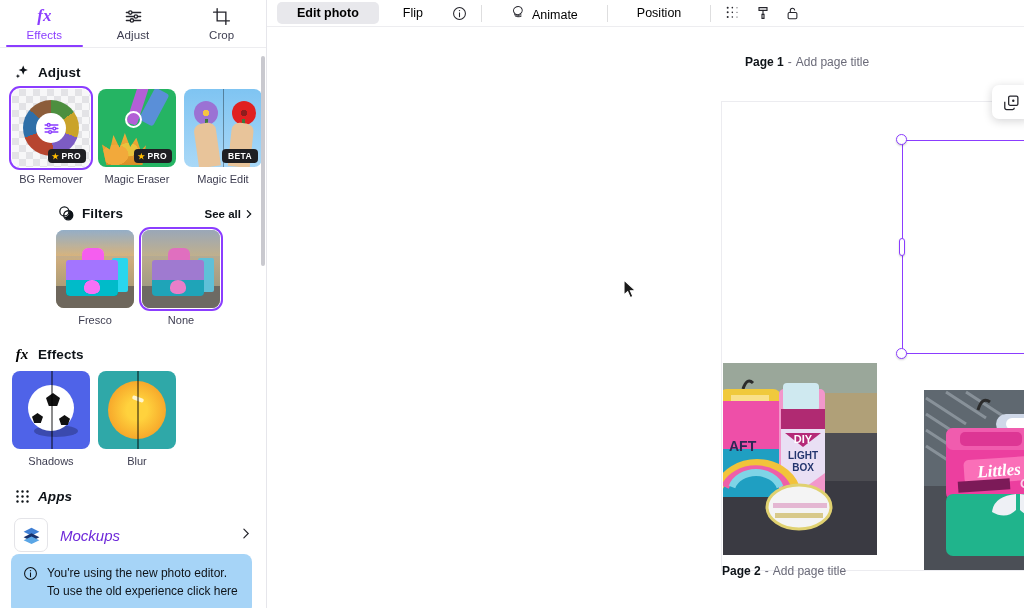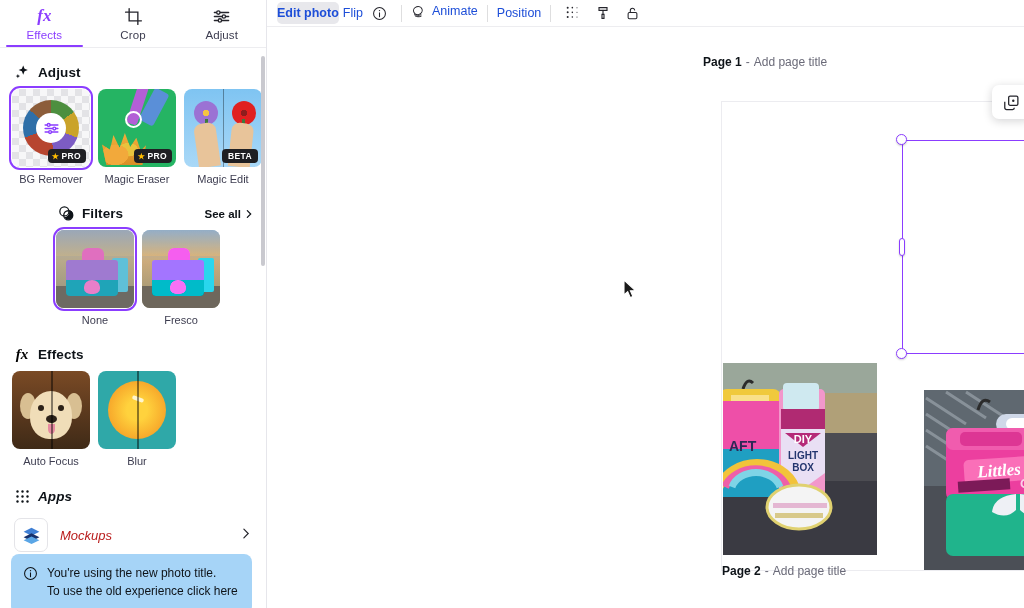--- a/index.html
+++ b/index.html
@@ -136,43 +136,43 @@
   .tn-blur .wedge { position:absolute; left:34px; top:26px; width:12px; height:4px; background:#fff6cf; border-radius:2px; transform: rotate(20deg);}
   .split-line { position:absolute; left:50%; top:0; bottom:0; width:1.5px; background:rgba(0,0,0,.45); }
 
   .apps-row {
     display: flex; align-items: center; gap: 12px; padding: 6px 14px; cursor: pointer;
   }
   .app-ico {
     width: 34px; height: 34px; border-radius: 7px; background: #fff;
     border: 1px solid #e4e4e8; display:flex; align-items:center; justify-content:center;
   }
-  .app-name { font-size: 13px; color: #b91c1c; }
+  .app-name { font-size: 15px; color: #6d28d9; }
   .app-chev { margin-left: auto; color: #3d3d50; }
 
   .info-banner {
     position: absolute; left: 11px; right: 14px; bottom: -6px;
     background: #a6d4f7; border-radius: 8px; padding: 11px 12px 14px 12px;
     display: flex; gap: 9px; align-items: flex-start;
   }
   .info-banner .itxt { font-size: 12px; color: #0e1318; line-height: 1.45; }
   .panel-scrollbar {
     position: absolute; right: 1px; top: 56px; width: 4px; height: 210px;
     background: #c9c9cf; border-radius: 3px;
   }
 
   
   .main { flex: 1; position: relative; background: #fff; overflow: hidden; }
   .toolbar {
     height: 27px; background: #fff; border-bottom: 1px solid #ededf0;
     display: flex; align-items: center; padding: 0 10px; gap: 4px;
   }
   .tb-btn {
-    font-size: 12.5px; color: #1d4ed8; padding: 4px 0; border-radius: 5px;
-    cursor: pointer; display: flex; align-items: flex-start; gap: 6px; white-space: nowrap;
+    font-size: 12.5px; color: #000000; padding: 4px 20px; border-radius: 5px;
+    cursor: pointer; display: flex; align-items: flex-end; gap: 6px; white-space: nowrap;
   }
   .tb-btn.active { background: #e8e8ec; font-weight: 600; }
   .tb-icon { padding: 4px 5px; border-radius: 5px; cursor: pointer; display:flex; align-items:center; }
   .tb-sep { width: 1px; height: 17px; background: #dededf; margin: 0 5px; }
 
   .canvas-area { position: absolute; top: 27px; left: 0; right: 0; bottom: 0; background: #fff; overflow: hidden; }
 
   .page-header {
     position: absolute; display: flex; align-items: center;
     font-size: 12px; color: #0e1318;
@@ -218,39 +218,39 @@
 <div id="app">
 
   <aside class="panel">
 
     <div class="tabs">
       <div class="tab active">
         <span class="ticon">
             <span class="fxglyph">fx</span>
           </span>
         <span class="tlabel">Effects</span>
-      </div>
-      <div class="tab">
-        <span class="ticon">
-          <svg width="19" height="19" viewBox="0 0 24 24" fill="none" stroke="#25252c" stroke-width="1.7" stroke-linecap="round">
-            <path d="M6.5 2v15.5H22M2 6.5h15.5V22"></path>
-          </svg>
-        </span>
-        <span class="tlabel">Crop</span>
       </div>
       <div class="tab">
         <span class="ticon">
           <svg width="19" height="19" viewBox="0 0 24 24" fill="none" stroke="#25252c" stroke-width="1.7" stroke-linecap="round">
             <path d="M3 7h18M3 12h18M3 17h18"></path>
             <circle cx="8" cy="7" r="2.1" fill="#fff"></circle>
               <circle cx="15" cy="12" r="2.1" fill="#fff"></circle>
               <circle cx="10" cy="17" r="2.1" fill="#fff"></circle>
           </svg>
         </span>
         <span class="tlabel">Adjust</span>
+      </div>
+      <div class="tab">
+        <span class="ticon">
+          <svg width="19" height="19" viewBox="0 0 24 24" fill="none" stroke="#25252c" stroke-width="1.7" stroke-linecap="round">
+            <path d="M6.5 2v15.5H22M2 6.5h15.5V22"></path>
+          </svg>
+        </span>
+        <span class="tlabel">Crop</span>
       </div>
     </div>
 
     <div class="panel-scroll">
 
       <div class="section">
         <div class="sec-head">
           <span class="sec-ico">
             <svg width="17" height="17" viewBox="0 0 24 24" fill="#0e1318">
               <path d="M13 2l1.9 4.6L19.5 8.5 14.9 10.4 13 15l-1.9-4.6L6.5 8.5l4.6-1.9z"></path>
@@ -321,67 +321,65 @@
           <span class="sec-title">Filters</span>
           <span class="see-all">
             <span>See all</span>
             <svg width="10" height="10" viewBox="0 0 24 24" fill="none" stroke="#0e1318" stroke-width="3" stroke-linecap="round">
                 <path d="M8 4l8 8-8 8"></path>
               </svg>
           </span>
         </div>
         <div class="thumb-row">
           <div class="thumb-cell">
+            <div class="thumb tn-photo f-fresco">
+              <div class="sky"></div>
+                <div class="ground"></div>
+              <div class="handle"></div>
+                <div class="side"></div>
+              <div class="boxtop"></div>
+                <div class="boxbot"></div>
+              <div class="bow"></div>
+            </div>
+            <div class="thumb-label">Fresco</div>
+          </div>
+          <div class="thumb-cell">
             <div class="thumb sel tn-photo">
               <div class="sky"></div>
                 <div class="ground"></div>
               <div class="handle"></div>
                 <div class="side"></div>
               <div class="boxtop"></div>
                 <div class="boxbot"></div>
               <div class="bow"></div>
             </div>
             <div class="thumb-label">None</div>
           </div>
-          <div class="thumb-cell">
-            <div class="thumb tn-photo f-fresco">
-              <div class="sky"></div>
-                <div class="ground"></div>
-              <div class="handle"></div>
-                <div class="side"></div>
-              <div class="boxtop"></div>
-                <div class="boxbot"></div>
-              <div class="bow"></div>
-            </div>
-            <div class="thumb-label">Fresco</div>
-          </div>
 
         </div>
       </div>
 
       <div class="section" style="padding-top:14px;">
         <div class="sec-head">
           <span class="sec-ico">
               <span class="fxglyph" style="font-size:15px;">fx</span>
             </span>
           <span class="sec-title">Effects</span>
         </div>
         <div class="thumb-row">
           <div class="thumb-cell">
-            <div class="thumb tn-autofocus">
-              <div class="ear1"></div>
-                <div class="ear2"></div>
-              <div class="dogface"></div>
-              <div class="eye1"></div>
-                <div class="eye2"></div>
-              <div class="nose"></div>
-                <div class="tongue"></div>
+            <div class="thumb tn-shadows">
+              <div class="shadow"></div>
+              <div class="ball"></div>
+              <div class="p1"></div>
+                <div class="p2"></div>
+                <div class="p3"></div>
               <div class="split-line"></div>
             </div>
-            <div class="thumb-label">Auto Focus</div>
+            <div class="thumb-label">Shadows</div>
           </div>
           <div class="thumb-cell">
             <div class="thumb tn-blur">
               <div class="orange"></div>
               <div class="wedge"></div>
               <div class="split-line"></div>
             </div>
             <div class="thumb-label">Blur</div>
           </div>
 
@@ -425,21 +423,21 @@
 
     <div class="info-banner">
       <span style="flex:0 0 auto;margin-top:1px;">
         <svg width="15" height="15" viewBox="0 0 24 24" fill="none" stroke="#0e1318" stroke-width="1.7">
           <circle cx="12" cy="12" r="9.5"></circle>
             <path d="M12 11v6" stroke-linecap="round"></path>
             <circle cx="12" cy="7.4" r="1.1" fill="#0e1318" stroke="none"></circle>
         </svg>
       </span>
       <span class="itxt">
-        <span>You're using the new photo title.</span><br>
+        <span>You're using the new photo editor.</span><br>
         <span>To use the old experience click here</span>
       </span>
     </div>
 
     <div class="panel-scrollbar"></div>
   </aside>
 
   <section class="main">
 
     <div class="toolbar">
@@ -495,21 +493,21 @@
       <div class="tb-icon">
         <svg width="15" height="15" viewBox="0 0 24 24" fill="none" stroke="#25252c" stroke-width="1.7">
           <rect x="5" y="10.5" width="14" height="10" rx="2"></rect>
             <path d="M8.5 10.5V7a3.5 3.5 0 0 1 7 0"></path>
         </svg>
       </div>
     </div>
 
     <div class="canvas-area">
 
-      <div class="page-header" style="left:436px; top:28px;">
+      <div class="page-header" style="left:478px; top:28px;">
         <span class="page-num">Page 1</span>
         <span class="page-sub">-</span>
         <span class="page-sub">Add page title</span>
       </div>
 
       <div class="page page1"></div>
 
       <div class="photo ph-main">
         <svg width="268" height="222" viewBox="0 0 268 222">
           <rect width="268" height="222" fill="#ffffff"></rect>

